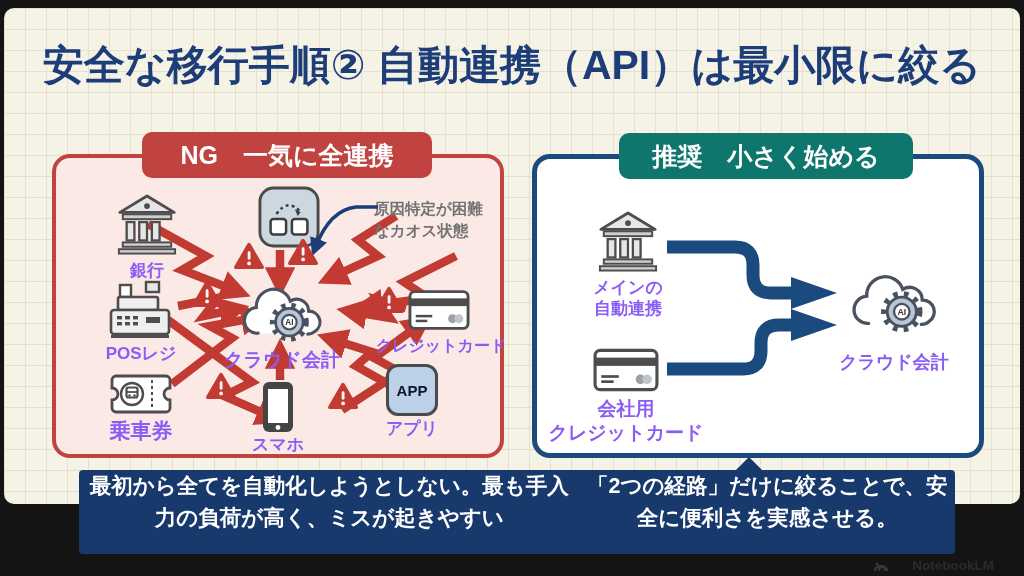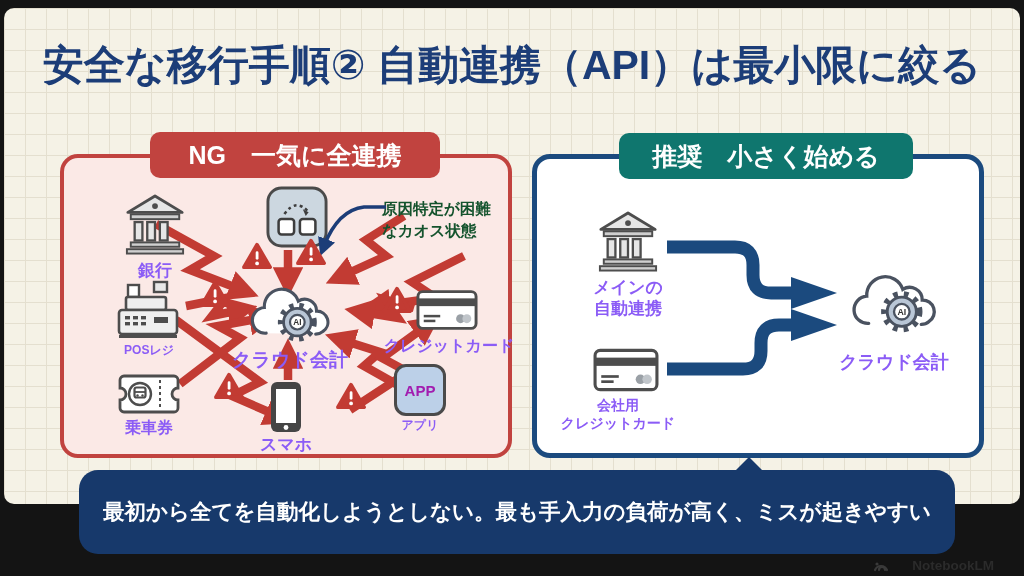--- a/index.html
+++ b/index.html
@@ -6,43 +6,43 @@
   .scene{position:relative;width:1024px;height:576px;background:#141414;overflow:hidden;
          font-family:"Liberation Sans","DejaVu Sans",sans-serif;}
   .paper{position:absolute;left:4px;top:8px;width:1016px;height:496px;border-radius:10px;
          background-color:#f5f2e6;
          background-image:linear-gradient(#e4dfcf 1px,transparent 1px),
                           linear-gradient(90deg,#e4dfcf 1px,transparent 1px);
          background-size:21px 21px;}
   .title{position:absolute;top:30px;left:0;width:100%;text-align:center;
          font-size:41px;font-weight:900;color:#1c3d78;}
   .panel{position:absolute;top:146px;width:452px;height:304px;border-radius:18px;box-sizing:border-box;}
-  .panel.left{left:56px;background:#fbe9e6;border:4px solid #c1433f;}
+  .panel.left{left:48px;background:#fbe9e6;border:4px solid #c1433f;}
   .panel.right{left:528px;background:#ffffff;border:5px solid #1b4a7e;}
   .badge{position:absolute;top:-26px;height:46px;border-radius:10px;color:#fff;font-weight:bold;
          font-size:25px;display:flex;align-items:center;justify-content:center;white-space:pre;}
   .badge.red{left:86px;width:290px;background:#c1433f;}
   .badge.navy{left:82px;width:294px;background:#0f766e;}
   .abs{position:absolute;}
   .label{position:absolute;font-size:16px;font-weight:bold;color:#8b5cf6;text-align:center;
          line-height:1.25;white-space:nowrap;}
   .biglabel{font-size:19px;}
   .annotation{position:absolute;left:318px;top:40px;width:132px;font-size:15.5px;font-weight:bold;
-              color:#14532d;line-height:1.4;text-align:left;}
+              color:#737373;line-height:1.4;text-align:left;}
   .bubble{position:absolute;left:75px;top:462px;width:876px;height:84px;background:#17396b;
-          border-radius:19px;color:#fff;display:flex;flex-direction:column;justify-content:center;
+          border-radius:4px;color:#fff;display:flex;justify-content:center;
           text-align:center;font-weight:bold;font-size:21.5px;line-height:1.5;}
   .bubble .tail{position:absolute;left:656px;top:-13px;width:0;height:0;
           border-left:14px solid transparent;border-right:14px solid transparent;
           border-bottom:14px solid #17396b;}
   .brand{position:absolute;right:26px;top:550px;display:flex;align-items:center;gap:23px;
          color:#2b2b2b;font-size:13.5px;font-weight:bold;}
   .appbox{position:absolute;background:#bcd0e8;border:3px solid #4a4a4a;border-radius:12px;
           display:flex;align-items:center;justify-content:center;font-weight:bold;
-          font-size:15px;color:#a21caf;box-sizing:border-box;}
+          font-size:15px;color:#0f172a;box-sizing:border-box;}
   svg{display:block;}
 </style>
 </head>
 <body>
 
 <div class="scene">
   <div class="paper">
 
     <div class="title">安全な移行手順② 自動連携（API）は最小限に絞る</div>
 
@@ -112,32 +112,32 @@
           <rect x="9" y="36" width="5" height="3.4"></rect>
             <rect x="17" y="36" width="5" height="3.4"></rect>
             <rect x="25" y="36" width="5" height="3.4"></rect>
           <rect x="9" y="42" width="5" height="3.4"></rect>
             <rect x="17" y="42" width="5" height="3.4"></rect>
             <rect x="25" y="42" width="5" height="3.4"></rect>
           <rect x="38" y="37" width="14" height="6"></rect>
         </g>
         <rect x="3" y="55" width="58" height="3" fill="#4d4d4d"></rect>
       </svg>
-      <div class="label" style="left:38px;top:185px;width:94px;font-size:12px">POSレジ</div>
+      <div class="label" style="left:38px;top:185px;width:94px;font-size:17px">POSレジ</div>
 
       <svg class="abs" style="left:54px;top:214px;width:62px;height:44px" viewBox="0 0 62 44">
         <path d="M6,4 H56 a4,4 0 0 1 4,4 V16 a5,5 0 0 0 0,12 V36 a4,4 0 0 1 -4,4 H6 a4,4 0 0 1 -4,-4 V28 a5,5 0 0 0 0,-12 V8 a4,4 0 0 1 4,-4 Z" fill="#fff" stroke="#4d4d4d" stroke-width="2.8"></path>
         <line x1="42" y1="8" x2="42" y2="36" stroke="#4d4d4d" stroke-width="2" stroke-dasharray="3 3"></line>
         <circle cx="22" cy="22" r="11" fill="none" stroke="#4d4d4d" stroke-width="2.4"></circle>
         <rect x="16.5" y="15.5" width="11" height="10" rx="2" fill="none" stroke="#4d4d4d" stroke-width="2.2"></rect>
         <line x1="16.5" y1="20" x2="27.5" y2="20" stroke="#4d4d4d" stroke-width="1.8"></line>
         <circle cx="19.5" cy="23.5" r="1.2" fill="#4d4d4d"></circle>
           <circle cx="24.5" cy="23.5" r="1.2" fill="#4d4d4d"></circle>
       </svg>
-      <div class="label" style="left:50px;top:260px;width:70px;font-size:16px">乗車券</div>
+      <div class="label" style="left:50px;top:260px;width:70px;font-size:21px">乗車券</div>
 
       <svg class="abs" style="left:204px;top:222px;width:36px;height:54px" viewBox="0 0 36 54">
         <rect x="3" y="2" width="30" height="50" rx="6" fill="#454545"></rect>
         <rect x="8" y="9" width="20" height="34" fill="#fff"></rect>
         <circle cx="18" cy="47.5" r="2.4" fill="#fff"></circle>
       </svg>
       <div class="label" style="left:187px;top:276px;width:70px;font-size:17px">スマホ</div>
 
       <svg class="abs" style="left:182px;top:120px;width:88px;height:70px" viewBox="0 0 96 76">
         <path d="M22,60 a14,14 0 0 1 -2,-28 a19,19 0 0 1 37,-7 a13,13 0 0 1 20,11 a12,12 0 0 1 7,22 a12,12 0 0 1 -8,3" fill="#fff" stroke="#4a5260" stroke-width="3.4" stroke-linecap="round"></path>
@@ -154,21 +154,21 @@
         <rect x="8" y="27" width="17" height="2.6" fill="#4d4d4d"></rect>
         <rect x="8" y="32" width="12" height="2.6" fill="#4d4d4d"></rect>
         <circle cx="46" cy="31" r="4.6" fill="#9aa0a6"></circle>
           <circle cx="52.5" cy="31" r="4.6" fill="#c0c5ca"></circle>
       </svg>
       <div class="label" style="left:318px;top:178px;width:134px;font-size:16px">クレジットカード</div>
 
       <div class="appbox" style="left:330px;top:206px;width:52px;height:52px">
         <span>APP</span>
       </div>
-      <div class="label" style="left:328px;top:260px;width:56px;font-size:12px">アプリ</div>
+      <div class="label" style="left:328px;top:260px;width:56px;font-size:17px">アプリ</div>
 
       <svg class="abs" style="left:178px;top:84px;width:30px;height:28px" viewBox="0 0 32 30">
           <path d="M16,3 L30,27 L2,27 Z" fill="#c23b33" stroke="#c23b33" stroke-width="4" stroke-linejoin="round"></path>
           <rect x="14.6" y="10" width="3" height="9" rx="1.5" fill="#fff"></rect>
           <circle cx="16.1" cy="23" r="2" fill="#fff"></circle>
         </svg>
       <svg class="abs" style="left:232px;top:80px;width:30px;height:28px" viewBox="0 0 32 30">
           <path d="M16,3 L30,27 L2,27 Z" fill="#c23b33" stroke="#c23b33" stroke-width="4" stroke-linejoin="round"></path>
           <rect x="14.6" y="10" width="3" height="9" rx="1.5" fill="#fff"></rect>
           <circle cx="16.1" cy="23" r="2" fill="#fff"></circle>
@@ -223,38 +223,39 @@
       </div>
 
       <svg class="abs" style="left:56px;top:188px;width:66px;height:46px" viewBox="0 0 64 44">
         <rect x="2" y="3" width="60" height="38" rx="5" fill="#fff" stroke="#4d4d4d" stroke-width="3"></rect>
         <rect x="2" y="10" width="60" height="8" fill="#4d4d4d"></rect>
         <rect x="8" y="27" width="17" height="2.6" fill="#4d4d4d"></rect>
         <rect x="8" y="32" width="12" height="2.6" fill="#4d4d4d"></rect>
         <circle cx="46" cy="31" r="4.6" fill="#9aa0a6"></circle>
           <circle cx="52.5" cy="31" r="4.6" fill="#c0c5ca"></circle>
       </svg>
-      <div class="label" style="left:0;top:238px;width:162px;font-size:14px">
+      <div class="label" style="left:8px;top:238px;width:162px;font-size:19px">
         <span>会社用</span><br>
         <span>クレジットカード</span>
       </div>
 
       <svg class="abs" style="left:310px;top:106px;width:94px;height:74px" viewBox="0 0 96 76">
         <path d="M22,60 a14,14 0 0 1 -2,-28 a19,19 0 0 1 37,-7 a13,13 0 0 1 20,11 a12,12 0 0 1 7,22 a12,12 0 0 1 -8,3" fill="#fff" stroke="#4a5260" stroke-width="3.4" stroke-linecap="round"></path>
         <circle cx="56" cy="48" r="18" fill="none" stroke="#4a5260" stroke-width="6.5" stroke-dasharray="4.6 6.2"></circle>
         <circle cx="56" cy="48" r="15" fill="#b9c6d6" stroke="#4a5260" stroke-width="3"></circle>
         <circle cx="56" cy="48" r="8" fill="#fff" stroke="#4a5260" stroke-width="2.4"></circle>
         <text x="56" y="51.5" font-size="9" font-weight="bold" fill="#333" text-anchor="middle">AI</text>
       </svg>
       <div class="label biglabel" style="left:292px;top:192px;width:130px;font-size:18px">クラウド会計</div>
     </div>
 
     <div class="bubble">
       <div class="tail"></div>
       <div>最初から全てを自動化しようとしない。最も手入力の負荷が高く、ミスが起きやすい</div>
+      <div>「2つの経路」だけに絞ることで、安全に便利さを実感させる。</div>
     </div>
 
     <div class="brand">
       <svg width="16" height="13" viewBox="0 0 16 13">
         <path d="M2,11 A6.5,6.5 0 0 1 14,11" fill="none" stroke="#3a3a3a" stroke-width="2.2" stroke-linecap="round"></path>
         <path d="M6,11 A3,3 0 0 1 12,11" fill="none" stroke="#3a3a3a" stroke-width="2.2" stroke-linecap="round"></path>
         <circle cx="4" cy="5" r="1.6" fill="#3a3a3a"></circle>
       </svg>
       <span>NotebookLM</span>
     </div>

